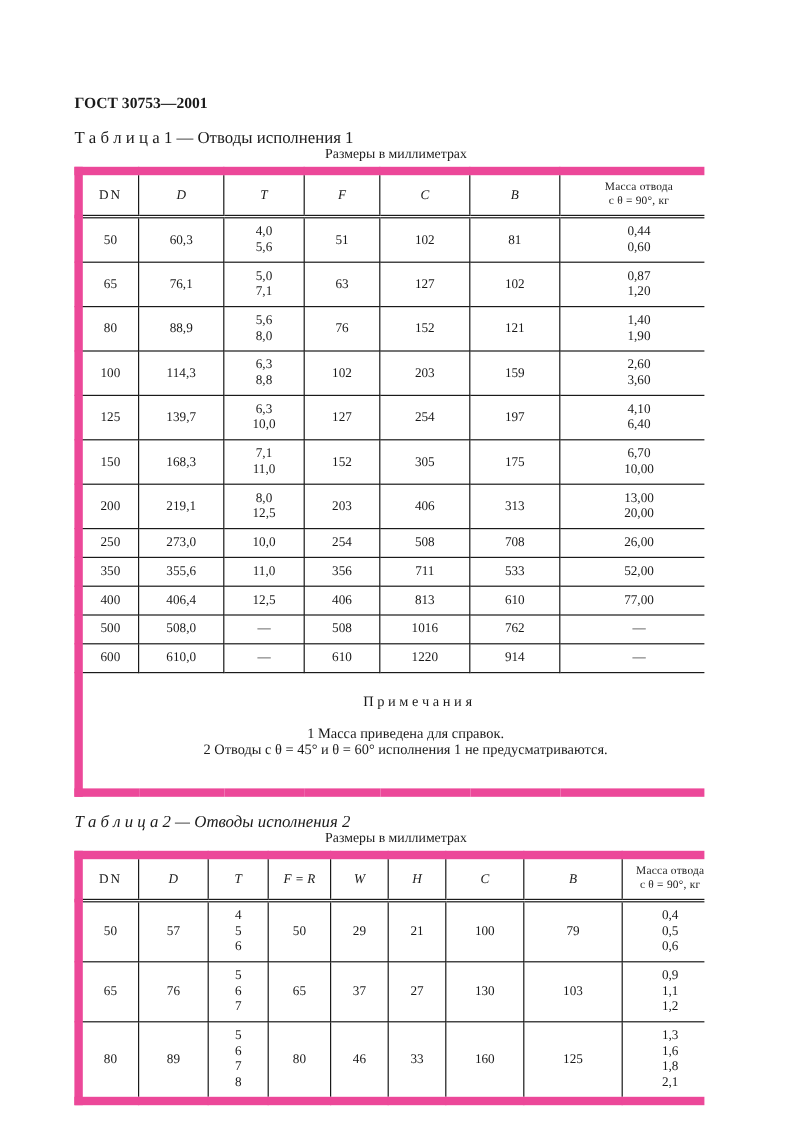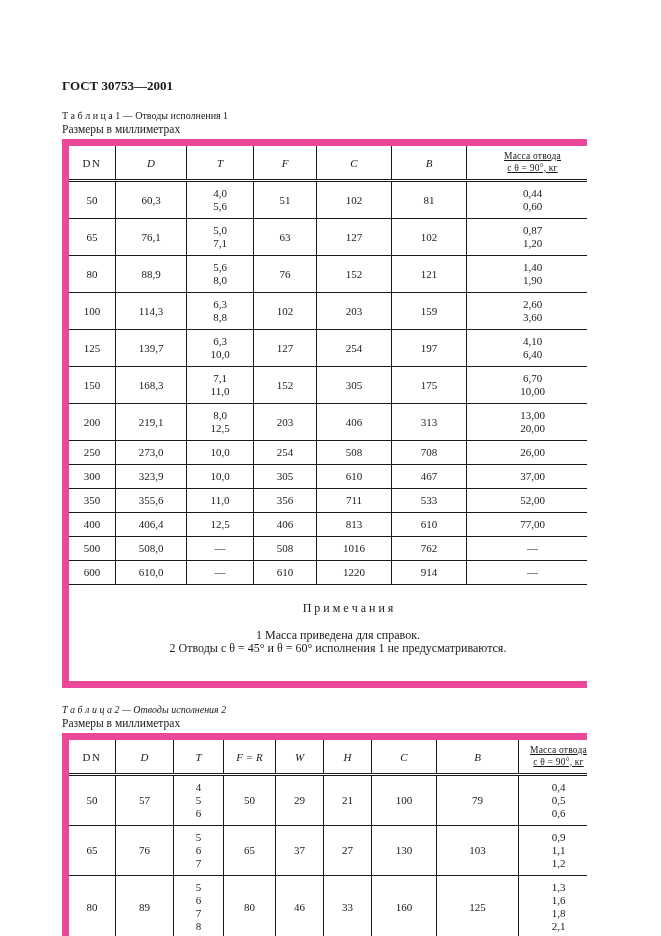--- a/index.html
+++ b/index.html
@@ -21,29 +21,29 @@
     top: 78px;
     width: 536px;
   }
   .doc-title {
     font-size: 13px;
     font-weight: bold;
     line-height: 15px;
     margin-bottom: 16px;
   }
   .caption {
-    font-size: 10px;
+    font-size: 14px;
     line-height: 13px;
     margin-bottom: 1px;
   }
   .caption.second { margin-top: 15px; font-style: italic; }
   .units {
     font-size: 11.5px;
     line-height: 13px;
-    text-align: left;
+    text-align: center;
     margin-bottom: 3px;
   }
   table {
     border-collapse: collapse;
     table-layout: fixed;
     width: 536px;
     border: 7px solid #ec4899;
   }
   th, td {
     border: 1px solid #1a1a1a;
@@ -61,21 +61,20 @@
   }
   thead th.upright {
     font-style: normal;
     letter-spacing: 1.5px;
   }
   thead th.mass {
     font-style: normal;
     font-size: 9.5px;
     line-height: 11.5px;
     letter-spacing: 0.2px;
-    text-decoration: underline;
   }
   tbody td {
     font-size: 11px;
     line-height: 13px;
     padding: 5px 2px;
   }
   td.notes-cell {
     text-align: center;
     font-size: 12px;
     line-height: 13.5px;
@@ -195,29 +194,20 @@
 20,00</td>
           </tr>
           <tr>
             <td>250</td>
             <td>273,0</td>
             <td>10,0</td>
             <td>254</td>
             <td>508</td>
             <td>708</td>
             <td>26,00</td>
-          </tr>
-          <tr>
-            <td>300</td>
-            <td>323,9</td>
-            <td>10,0</td>
-            <td>305</td>
-            <td>610</td>
-            <td>467</td>
-            <td>37,00</td>
           </tr>
           <tr>
             <td>350</td>
             <td>355,6</td>
             <td>11,0</td>
             <td>356</td>
             <td>711</td>
             <td>533</td>
             <td>52,00</td>
           </tr>

